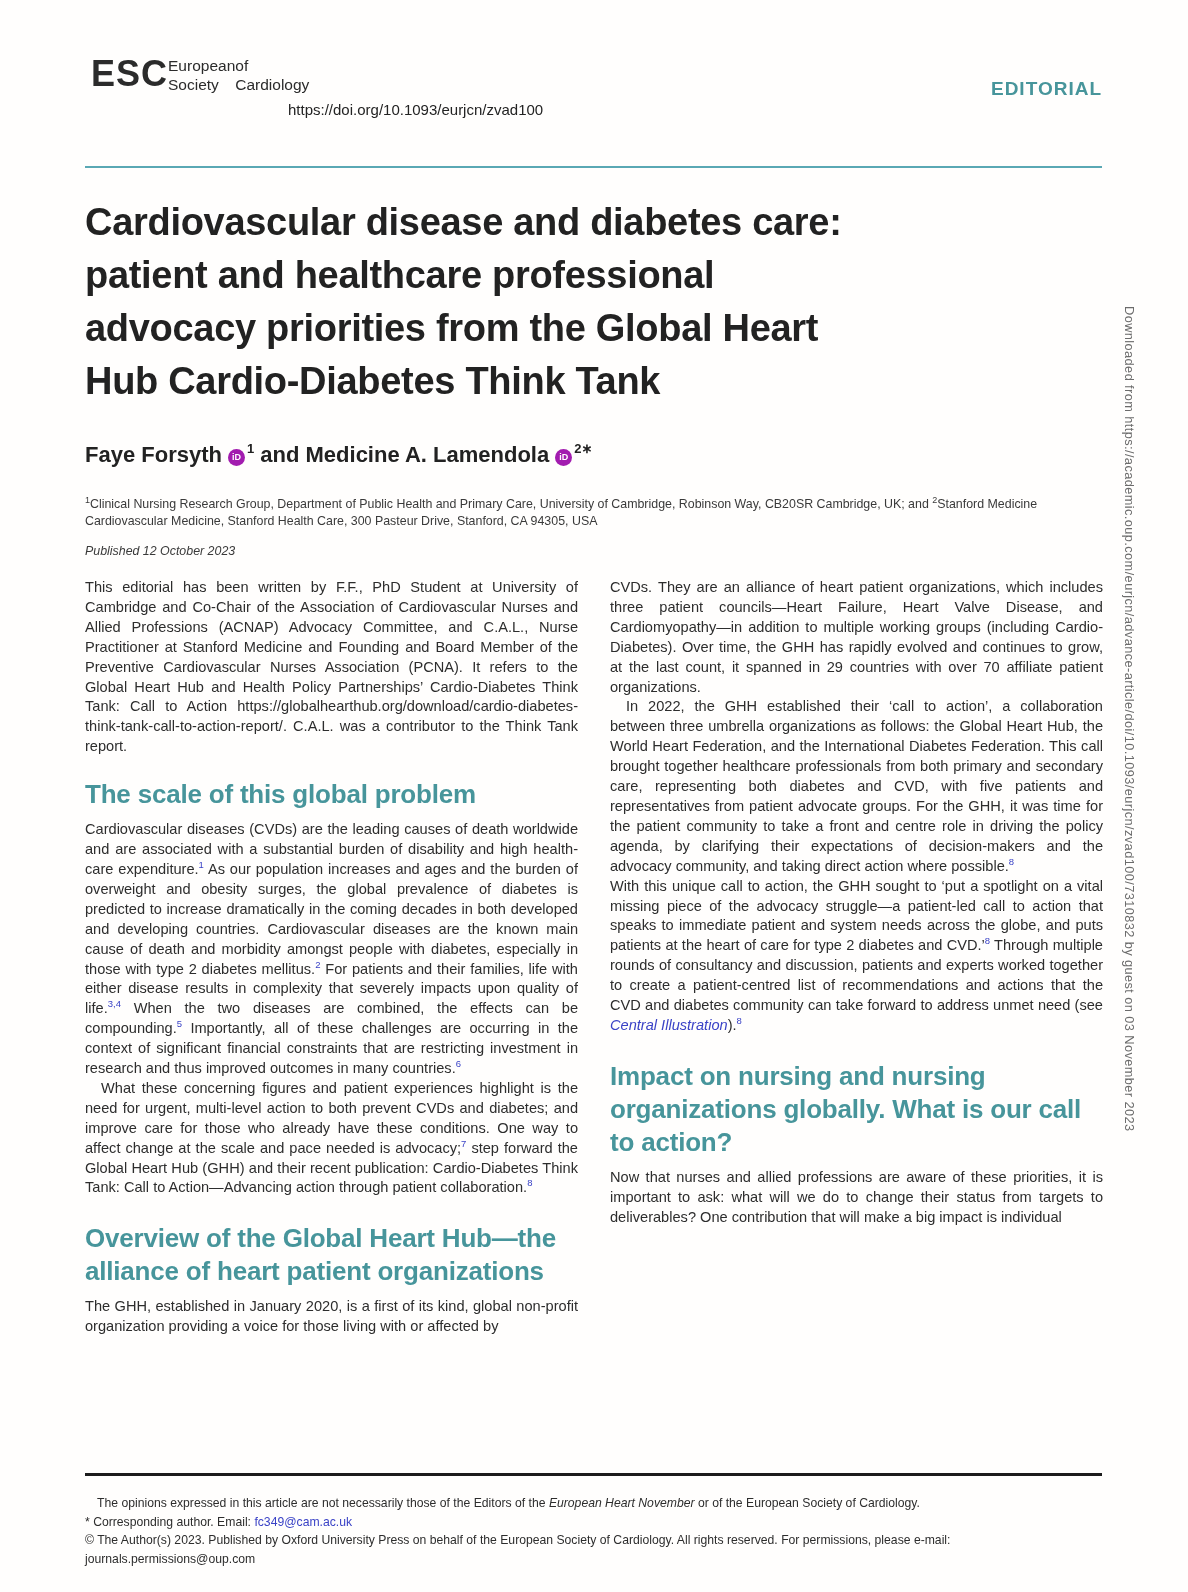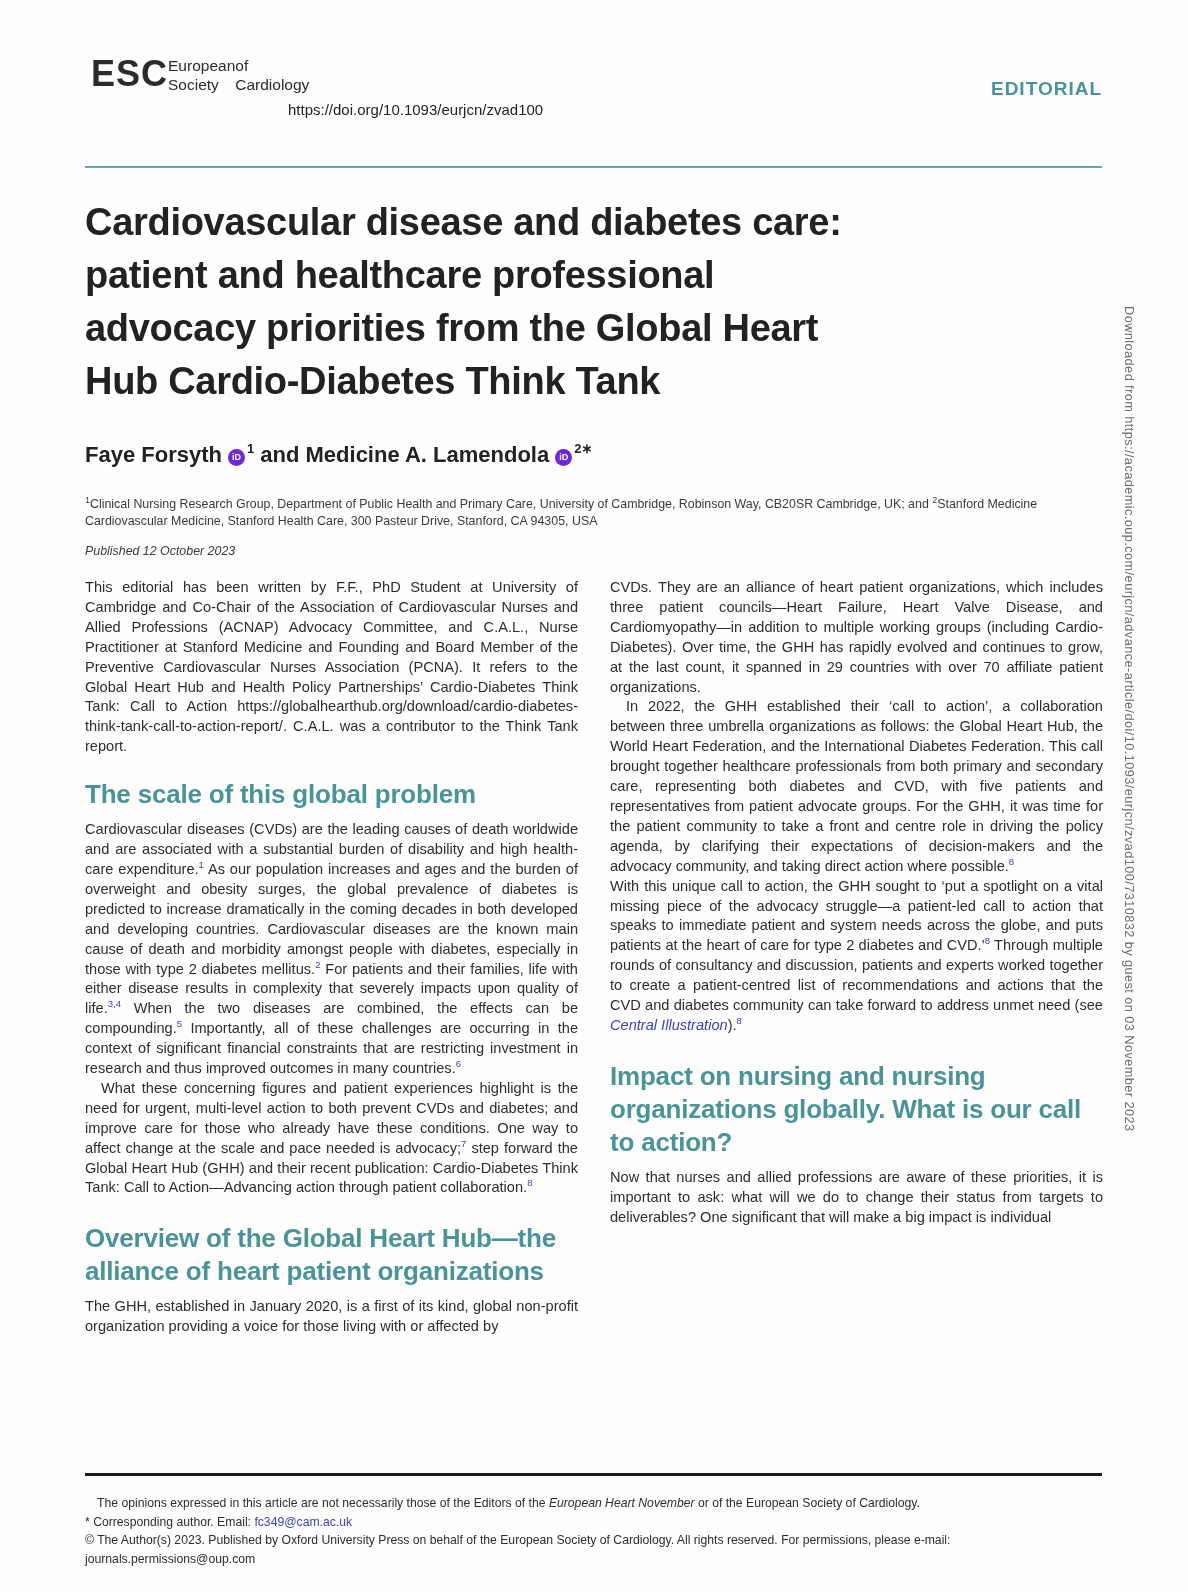--- a/index.html
+++ b/index.html
@@ -22,21 +22,21 @@
   .citation-block { margin-left: 18px; margin-top: 26px; }
   .citation-line { font-size: 15px; color: #232323; line-height: 20px; }
   .citation-line .vol { font-weight: bold; }
   .doi-line { font-size: 15px; color: #232323; line-height: 20px; margin-top: 20px; }
   .badge { margin-left: auto; margin-top: 24px; font-size: 19px; font-weight: bold; color: #47959b; letter-spacing: 1px; }
   .header-rule { position: absolute; top: 166px; left: 85px; right: 86px; height: 2px; background: #5aa8b4; }
 
   
   .title { position: absolute; top: 196px; left: 85px; width: 950px; font-size: 38px; font-weight: bold; color: #222222; line-height: 53px; letter-spacing: -0.3px; }
   .authors { position: absolute; top: 441px; left: 85px; font-size: 22px; font-weight: bold; color: #222222; }
-  .orcid { display: inline-block; width: 17px; height: 17px; border-radius: 50%; background: #6d28d9; color: #ffffff; font-size: 9px; font-weight: bold; text-align: center; line-height: 17px; vertical-align: 2px; margin: 0 2px 0 6px; }
+  .orcid { display: inline-block; width: 17px; height: 17px; border-radius: 50%; background: #a21caf; color: #ffffff; font-size: 9px; font-weight: bold; text-align: center; line-height: 17px; vertical-align: 2px; margin: 0 2px 0 6px; }
   .authors sup { font-size: 13px; vertical-align: 9px; }
   .affiliations { position: absolute; top: 492px; left: 85px; width: 1018px; font-size: 12.4px; color: #3a3a3a; line-height: 17px; }
   .affiliations sup { font-size: 9px; }
   .published { position: absolute; top: 544px; left: 85px; font-size: 12.4px; font-style: italic; color: #3a3a3a; text-align: right; }
 
   
   .column { position: absolute; top: 578px; width: 493px; height: 878px; overflow: hidden; }
   .col-left { left: 85px; }
   .col-right { left: 610px; }
   .column p { font-size: 14.6px; line-height: 19.9px; text-align: justify; color: #2d2d2d; }
@@ -110,21 +110,21 @@
     <p class="indent">What these concerning figures and patient experiences highlight is the need for urgent, multi-level action to both prevent CVDs and diabetes; and improve care for those who already have these conditions. One way to affect change at the scale and pace needed is advocacy;<sup class="cite">7</sup> step forward the Global Heart Hub (GHH) and their recent publication: Cardio-Diabetes Think Tank: Call to Action—Advancing action through patient collaboration.<sup class="cite">8</sup></p>
     <h2 class="section-heading">Overview of the Global Heart Hub—the alliance of heart patient organizations</h2>
     <p>The GHH, established in January 2020, is a first of its kind, global non-profit organization providing a voice for those living with or affected by</p>
   </div>
 
   <div class="column col-right">
     <p>CVDs. They are an alliance of heart patient organizations, which includes three patient councils—Heart Failure, Heart Valve Disease, and Cardiomyopathy—in addition to multiple working groups (including Cardio-Diabetes). Over time, the GHH has rapidly evolved and continues to grow, at the last count, it spanned in 29 countries with over 70 affiliate patient organizations.</p>
     <p class="indent">In 2022, the GHH established their ‘call to action’, a collaboration between three umbrella organizations as follows: the Global Heart Hub, the World Heart Federation, and the International Diabetes Federation. This call brought together healthcare professionals from both primary and secondary care, representing both diabetes and CVD, with five patients and representatives from patient advocate groups. For the GHH, it was time for the patient community to take a front and centre role in driving the policy agenda, by clarifying their expectations of decision-makers and the advocacy community, and taking direct action where possible.<sup class="cite">8</sup></p>
     <p>With this unique call to action, the GHH sought to ‘put a spotlight on a vital missing piece of the advocacy struggle—a patient-led call to action that speaks to immediate patient and system needs across the globe, and puts patients at the heart of care for type 2 diabetes and CVD.’<sup class="cite">8</sup> Through multiple rounds of consultancy and discussion, patients and experts worked together to create a patient-centred list of recommendations and actions that the CVD and diabetes community can take forward to address unmet need (see <em class="link">Central Illustration</em>).<sup class="cite">8</sup></p>
     <h2 class="section-heading">Impact on nursing and nursing organizations globally. What is our call to action?</h2>
-    <p>Now that nurses and allied professions are aware of these priorities, it is important to ask: what will we do to change their status from targets to deliverables? One significant that will make a big impact is individual</p>
+    <p>Now that nurses and allied professions are aware of these priorities, it is important to ask: what will we do to change their status from targets to deliverables? One contribution that will make a big impact is individual</p>
   </div>
 
   <div class="footer-rule"></div>
   <div class="footnotes">
     <div class="opinions">The opinions expressed in this article are not necessarily those of the Editors of the <em>European Heart November</em> or of the European Society of Cardiology.</div>
     <div>* Corresponding author. Email: <span class="link">fc349@cam.ac.uk</span></div>
     <div>© The Author(s) 2023. Published by Oxford University Press on behalf of the European Society of Cardiology. All rights reserved. For permissions, please e-mail: journals.permissions@oup.com</div>
   </div>
 
   <div class="watermark">Downloaded from https://academic.oup.com/eurjcn/advance-article/doi/10.1093/eurjcn/zvad100/7310832 by guest on 03 November 2023</div>

